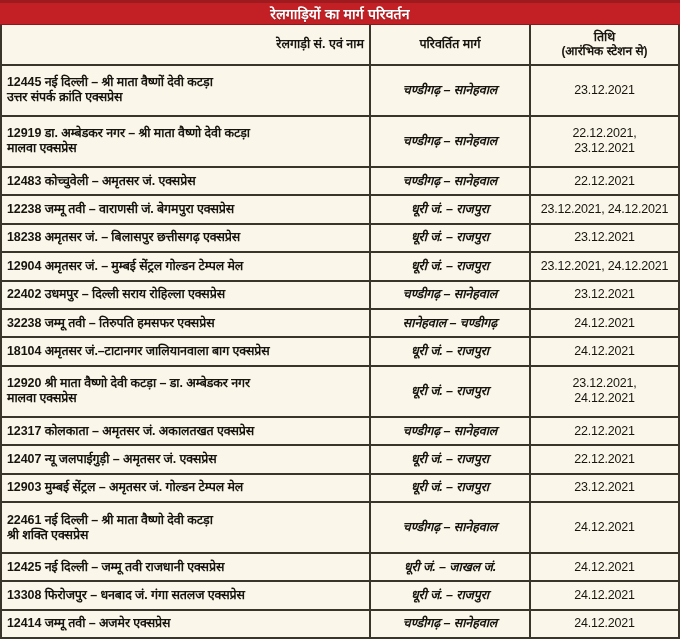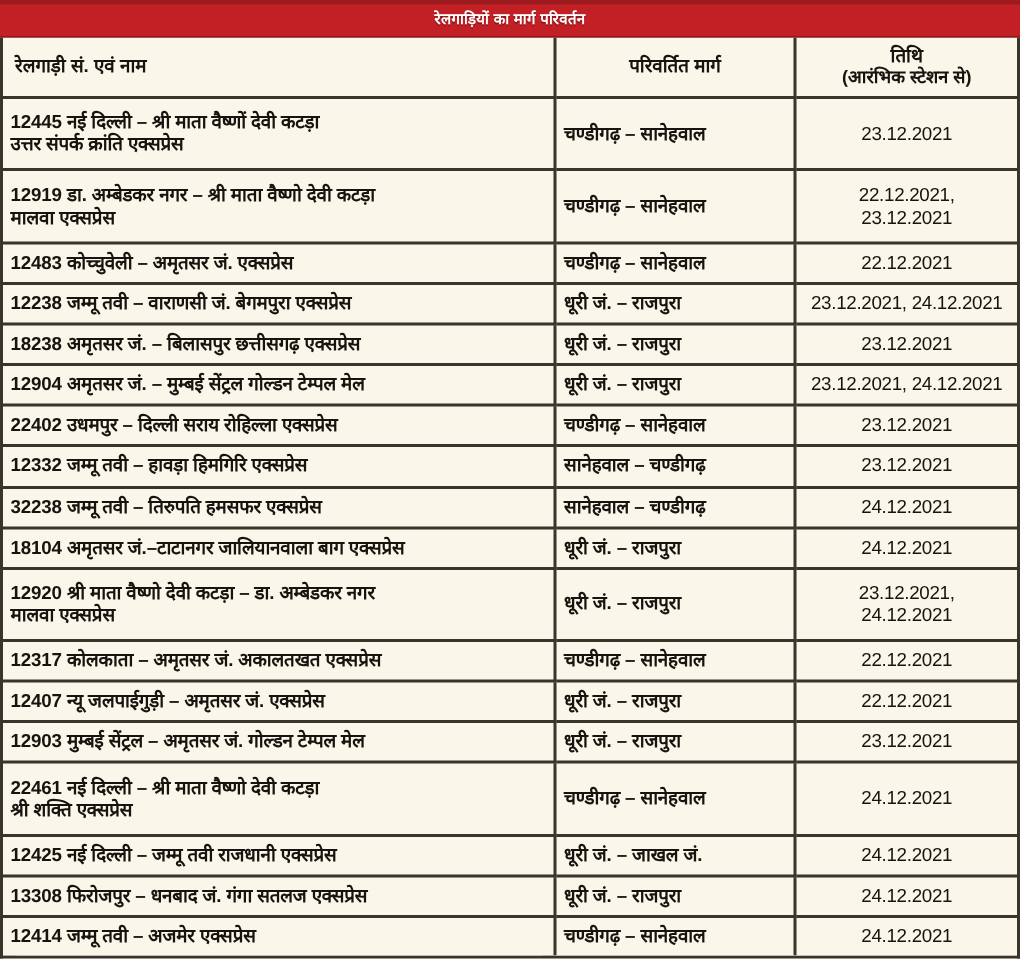--- a/index.html
+++ b/index.html
@@ -31,21 +31,21 @@
     background: #c32026;
     border-top: 3px solid #9d1a1f;
     border-bottom: 1px solid #8f171c;
     display: flex;
     align-items: center;
     justify-content: center;
     position: relative;
   }
   .title-banner .title-text {
     color: #ffffff;
-    font-size: 10px;
+    font-size: 14px;
     font-weight: bold;
     letter-spacing: 0.2px;
     line-height: 1;
     text-shadow: 0 1px 0 rgba(0,0,0,0.25);
     white-space: nowrap;
   }
 
   
   .table-wrap {
     flex: 1;
@@ -80,21 +80,21 @@
 
   thead th {
     font-size: 12.5px;
     font-weight: bold;
     line-height: 1.15;
     text-align: center;
     height: 40px;
     padding: 2px 4px;
   }
   thead th.h-train {
-    text-align: left;
+    text-align: right;
     padding-left: 8px;
   }
   thead th .h-sub {
     display: block;
     font-size: 12px;
     font-weight: bold;
     white-space: nowrap;
   }
 
   tbody td {
@@ -103,23 +103,24 @@
     line-height: 1.2;
   }
   td.cell-train {
     text-align: left;
     padding-left: 6px;
     white-space: pre-line;
     letter-spacing: -0.1px;
     border-radius: 10px;
   }
   td.cell-route {
-    text-align: left;
+    text-align: center;
     white-space: nowrap;
     letter-spacing: -0.1px;
+    font-style: italic;
   }
   td.cell-date {
     text-align: center;
     font-size: 12.5px;
     font-weight: normal;
     white-space: pre-line;
     letter-spacing: -0.2px;
   }
   tbody tr:last-child td { border-bottom: none; }
 </style>
@@ -182,25 +183,20 @@
             <td class="cell-train">12904 अमृतसर जं. – मुम्बई सेंट्रल गोल्डन टेम्पल मेल</td>
             <td class="cell-route">धूरी जं. – राजपुरा</td>
             <td class="cell-date">23.12.2021, 24.12.2021</td>
           </tr>
           <tr>
             <td class="cell-train">22402 उधमपुर – दिल्ली सराय रोहिल्ला एक्सप्रेस</td>
             <td class="cell-route">चण्डीगढ़ – सानेहवाल</td>
             <td class="cell-date">23.12.2021</td>
           </tr>
           <tr>
-            <td class="cell-train">12332 जम्मू तवी – हावड़ा हिमगिरि एक्सप्रेस</td>
-            <td class="cell-route">सानेहवाल – चण्डीगढ़</td>
-            <td class="cell-date">23.12.2021</td>
-          </tr>
-          <tr>
             <td class="cell-train">32238 जम्मू तवी – तिरुपति हमसफर एक्सप्रेस</td>
             <td class="cell-route">सानेहवाल – चण्डीगढ़</td>
             <td class="cell-date">24.12.2021</td>
           </tr>
           <tr>
             <td class="cell-train">18104 अमृतसर जं.–टाटानगर जालियानवाला बाग एक्सप्रेस</td>
             <td class="cell-route">धूरी जं. – राजपुरा</td>
             <td class="cell-date">24.12.2021</td>
           </tr>
           <tr>

